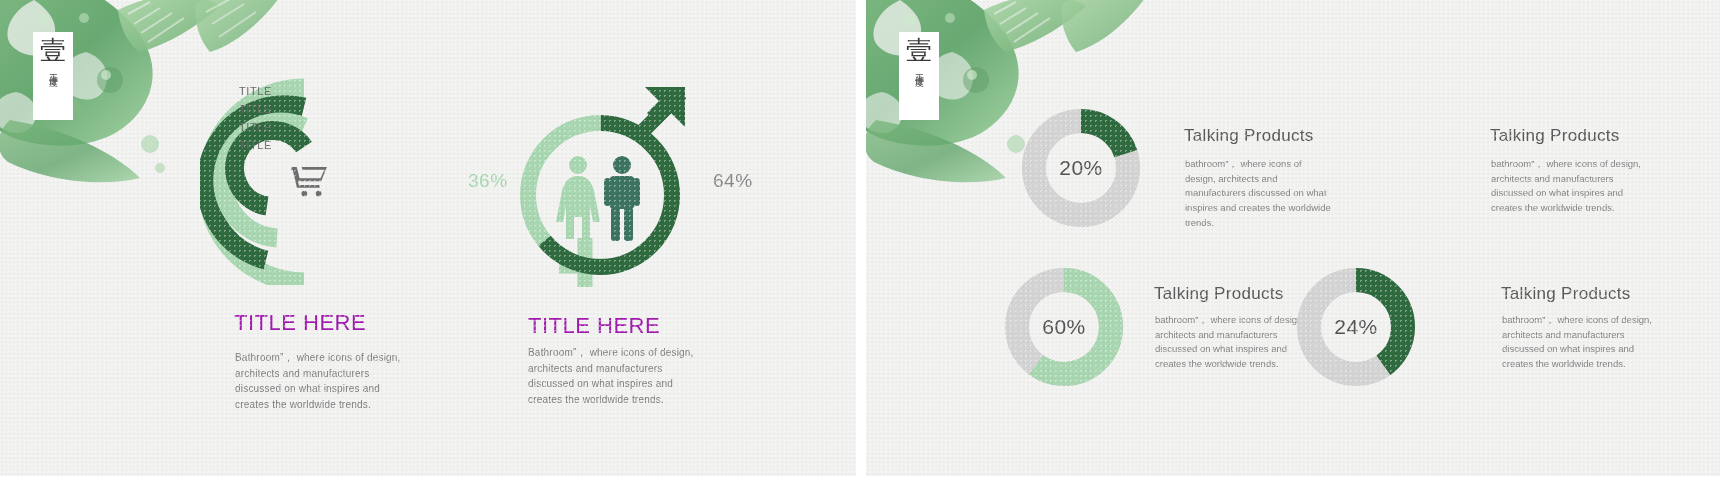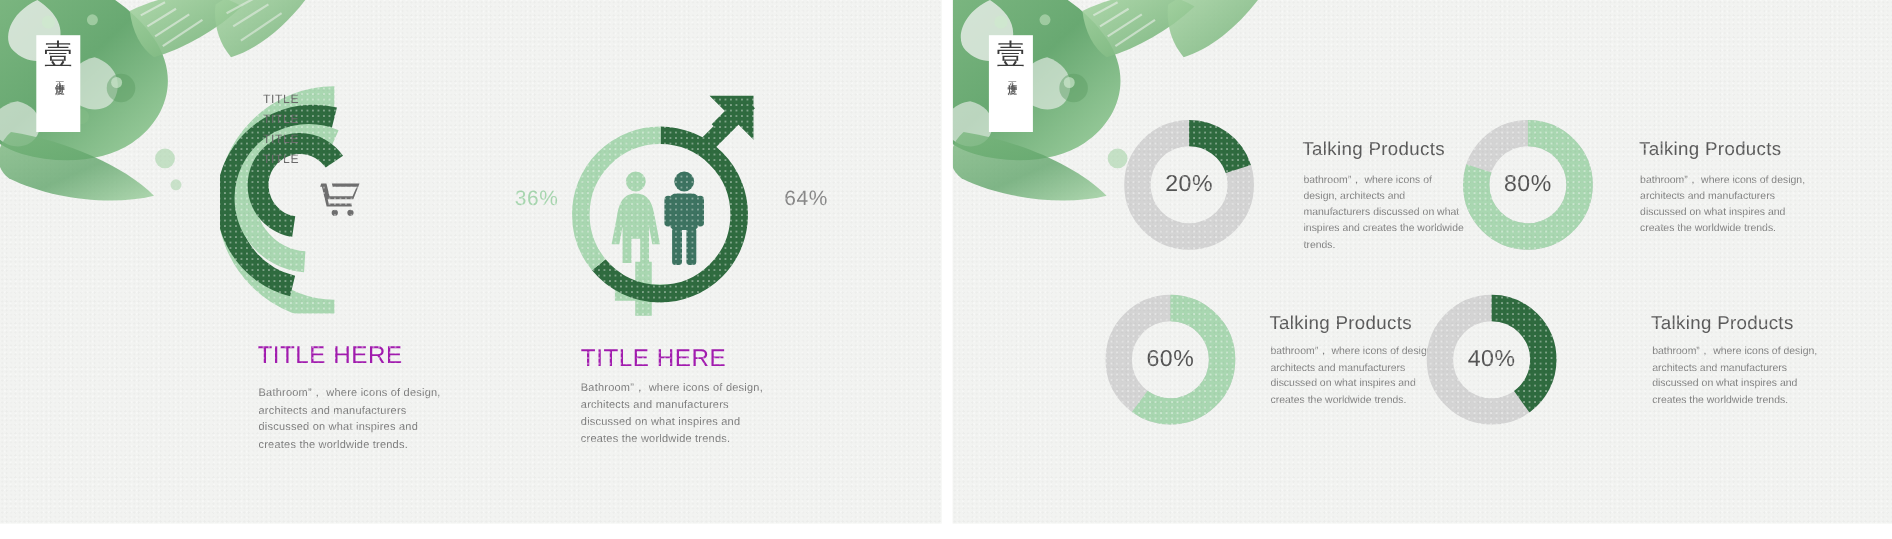--- a/index.html
+++ b/index.html
@@ -309,45 +309,38 @@
     <div class="donut-wrap" style="left:152px; top:105px; width:126px; height:126px;">
       <svg width="126" height="126" viewBox="0 0 126 126">
         <circle cx="63" cy="63" r="47" fill="none" stroke="#d4d4d4" stroke-width="24"></circle>
         <circle cx="63" cy="63" r="47" fill="none" stroke="#2f6b3f" stroke-width="24" stroke-dasharray="59.1 236.3" transform="rotate(-90 63 63)"></circle>
       </svg>
       <div class="donut-label">20%</div>
     </div>
     <div class="talking-title" style="left:318px; top:126px;">Talking Products</div>
     <div class="talking-copy" style="left:319px; top:157px; width:148px;">bathroom”， where icons of design, architects and manufacturers discussed on what inspires and creates the worldwide trends.</div>
 
-    <div class="donut-wrap" style="left:460px; top:105px; width:126px; height:126px;">
-      <svg width="126" height="126" viewBox="0 0 126 126">
-        <circle cx="63" cy="63" r="47" fill="none" stroke="#d4d4d4" stroke-width="24"></circle>
-        <circle cx="63" cy="63" r="47" fill="none" stroke="#a9d7b1" stroke-width="24" stroke-dasharray="236.3 59.1" transform="rotate(-90 63 63)"></circle>
-      </svg>
-      <div class="donut-label">80%</div>
-    </div>
     <div class="talking-title" style="left:624px; top:126px;">Talking Products</div>
     <div class="talking-copy" style="left:625px; top:157px; width:152px;">bathroom”， where icons of design, architects and manufacturers discussed on what inspires and creates the worldwide trends.</div>
 
     <div class="donut-wrap" style="left:135px; top:264px; width:126px; height:126px;">
       <svg width="126" height="126" viewBox="0 0 126 126">
         <circle cx="63" cy="63" r="47" fill="none" stroke="#d4d4d4" stroke-width="24"></circle>
         <circle cx="63" cy="63" r="47" fill="none" stroke="#a9d7b1" stroke-width="24" stroke-dasharray="177.2 118.2" transform="rotate(-90 63 63)"></circle>
       </svg>
       <div class="donut-label">60%</div>
     </div>
     <div class="talking-title" style="left:288px; top:284px;">Talking Products</div>
     <div class="talking-copy" style="left:289px; top:313px; width:158px;">bathroom”， where icons of design, architects and manufacturers discussed on what inspires and creates the worldwide trends.</div>
 
     <div class="donut-wrap" style="left:427px; top:264px; width:126px; height:126px;">
       <svg width="126" height="126" viewBox="0 0 126 126">
         <circle cx="63" cy="63" r="47" fill="none" stroke="#d4d4d4" stroke-width="24"></circle>
         <circle cx="63" cy="63" r="47" fill="none" stroke="#2f6b3f" stroke-width="24" stroke-dasharray="118.2 177.2" transform="rotate(-90 63 63)"></circle>
       </svg>
-      <div class="donut-label">40%</div>
+      <div class="donut-label">24%</div>
     </div>
     <div class="talking-title" style="left:635px; top:284px;">Talking Products</div>
     <div class="talking-copy" style="left:636px; top:313px; width:150px;">bathroom”， where icons of design, architects and manufacturers discussed on what inspires and creates the worldwide trends.</div>
 
   </div>
 
 </div>
 
 </body></html>

